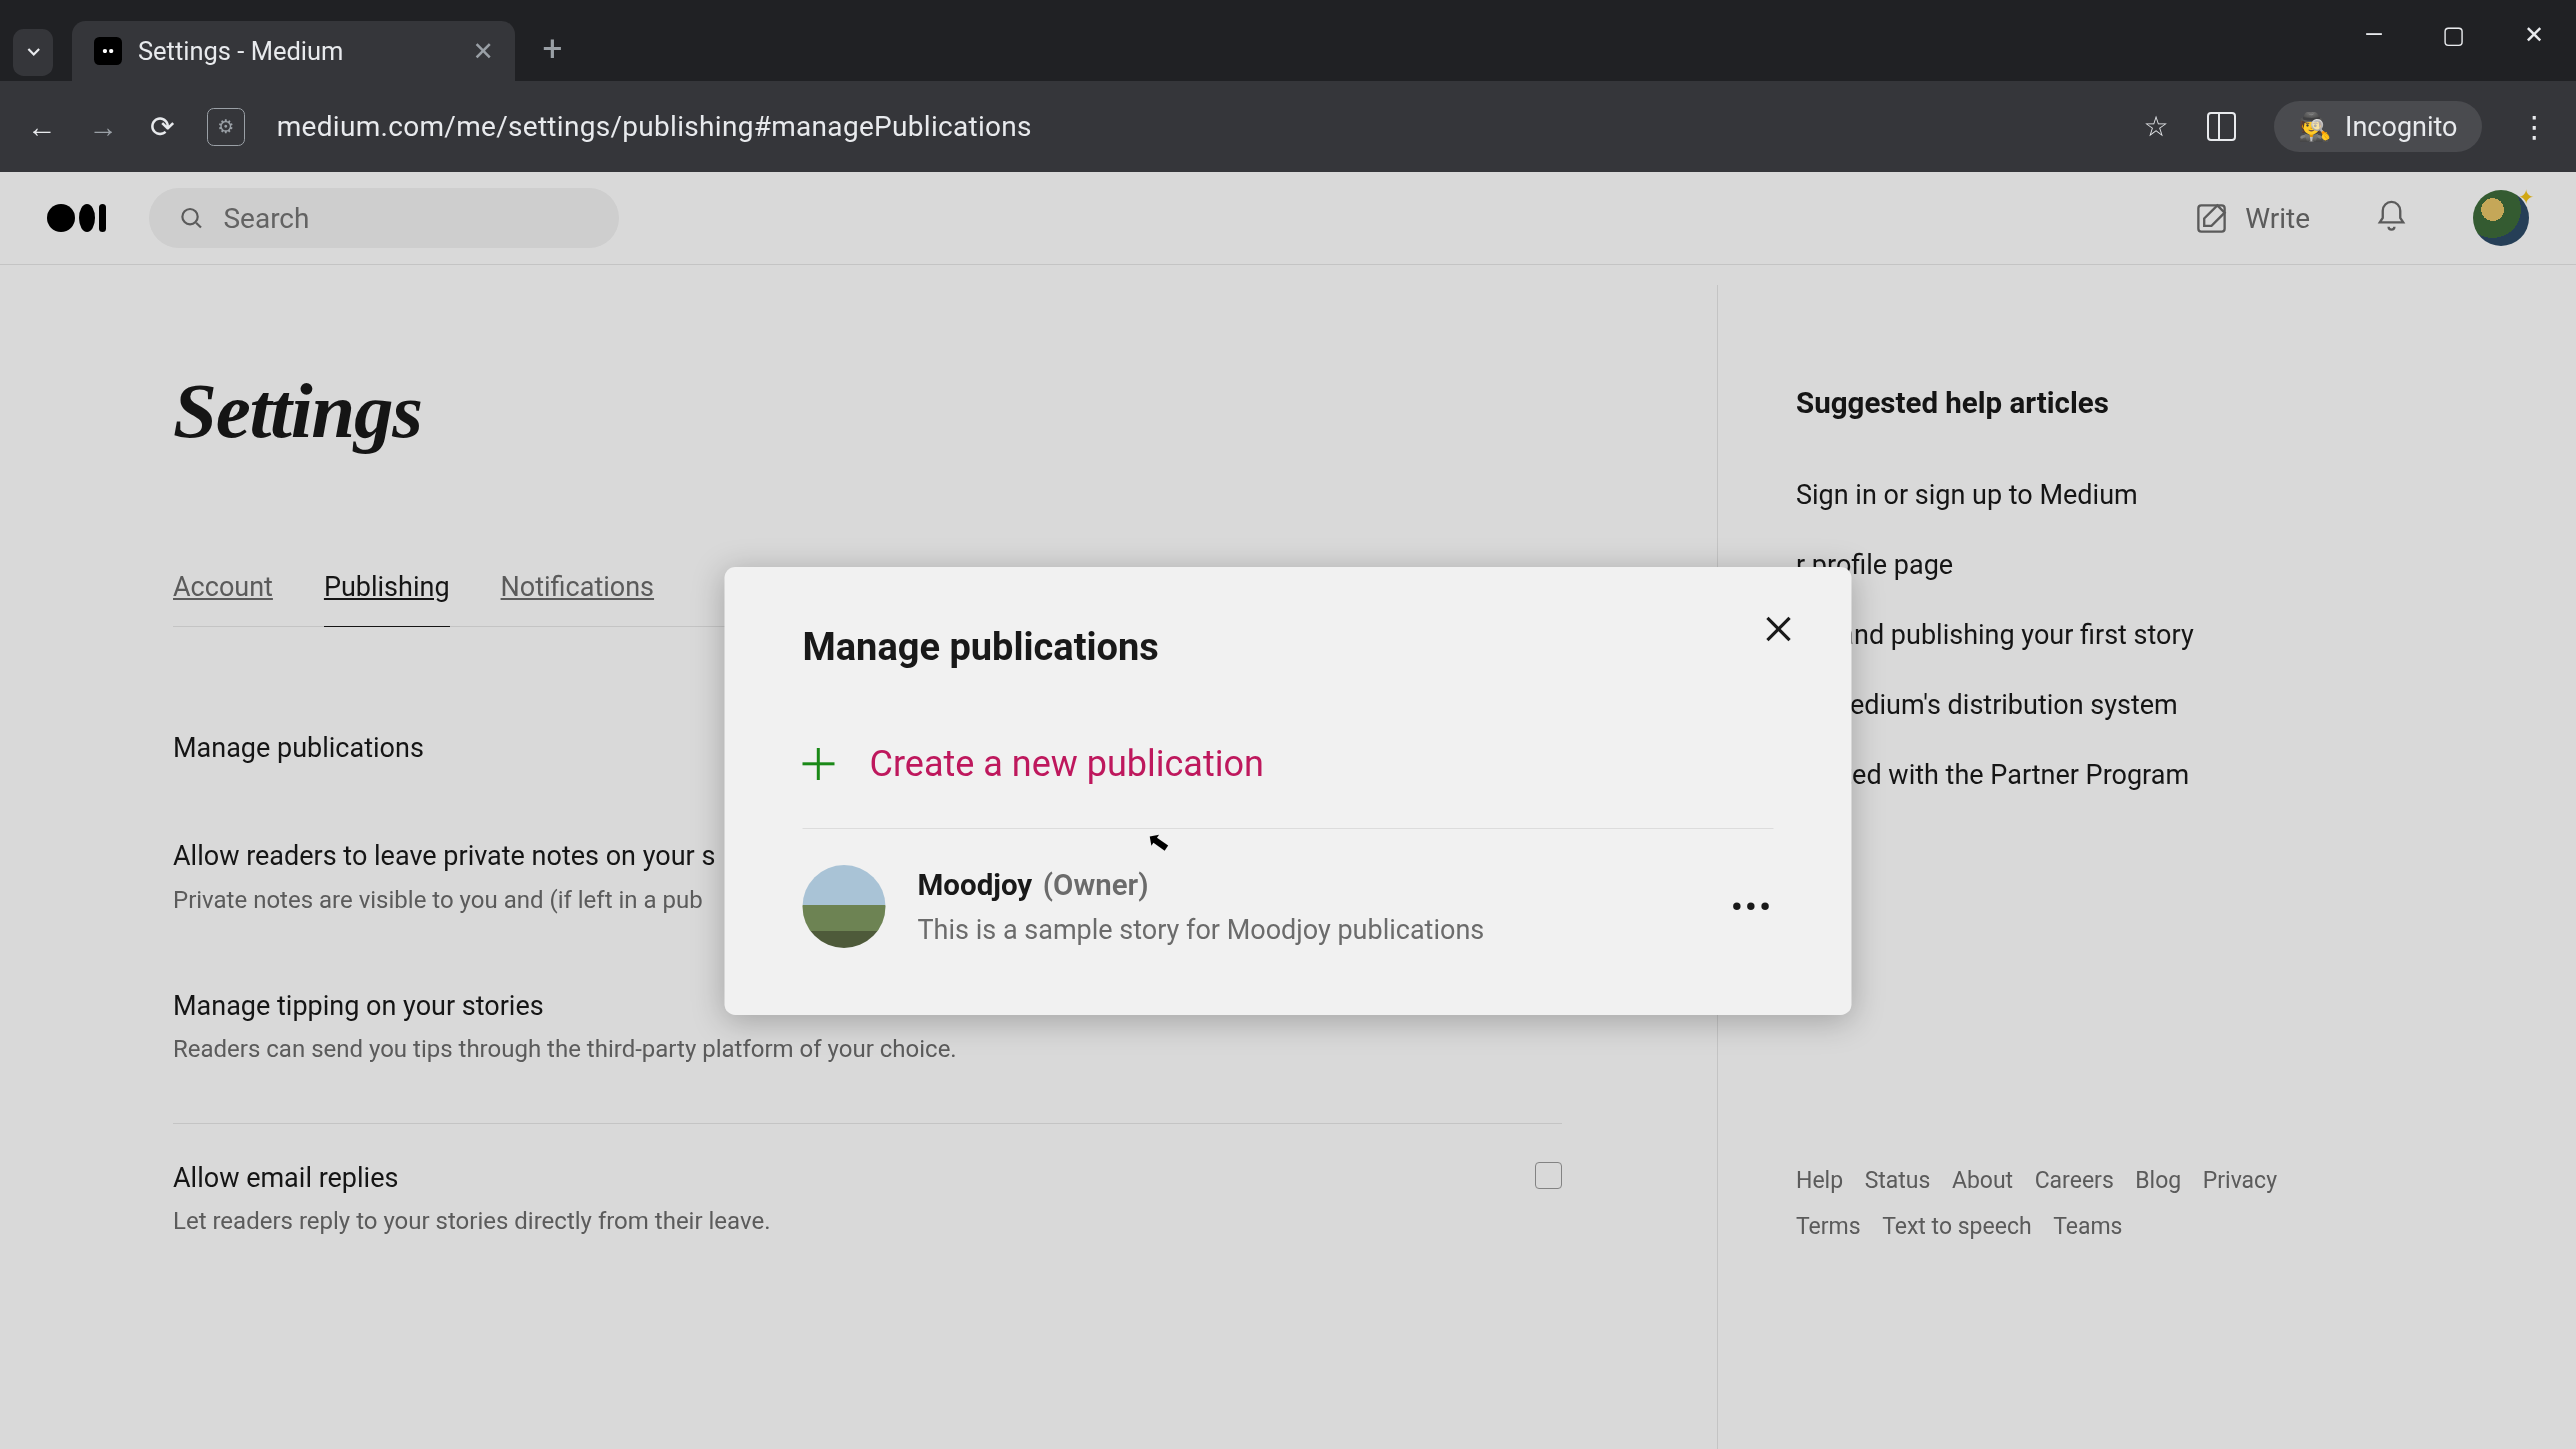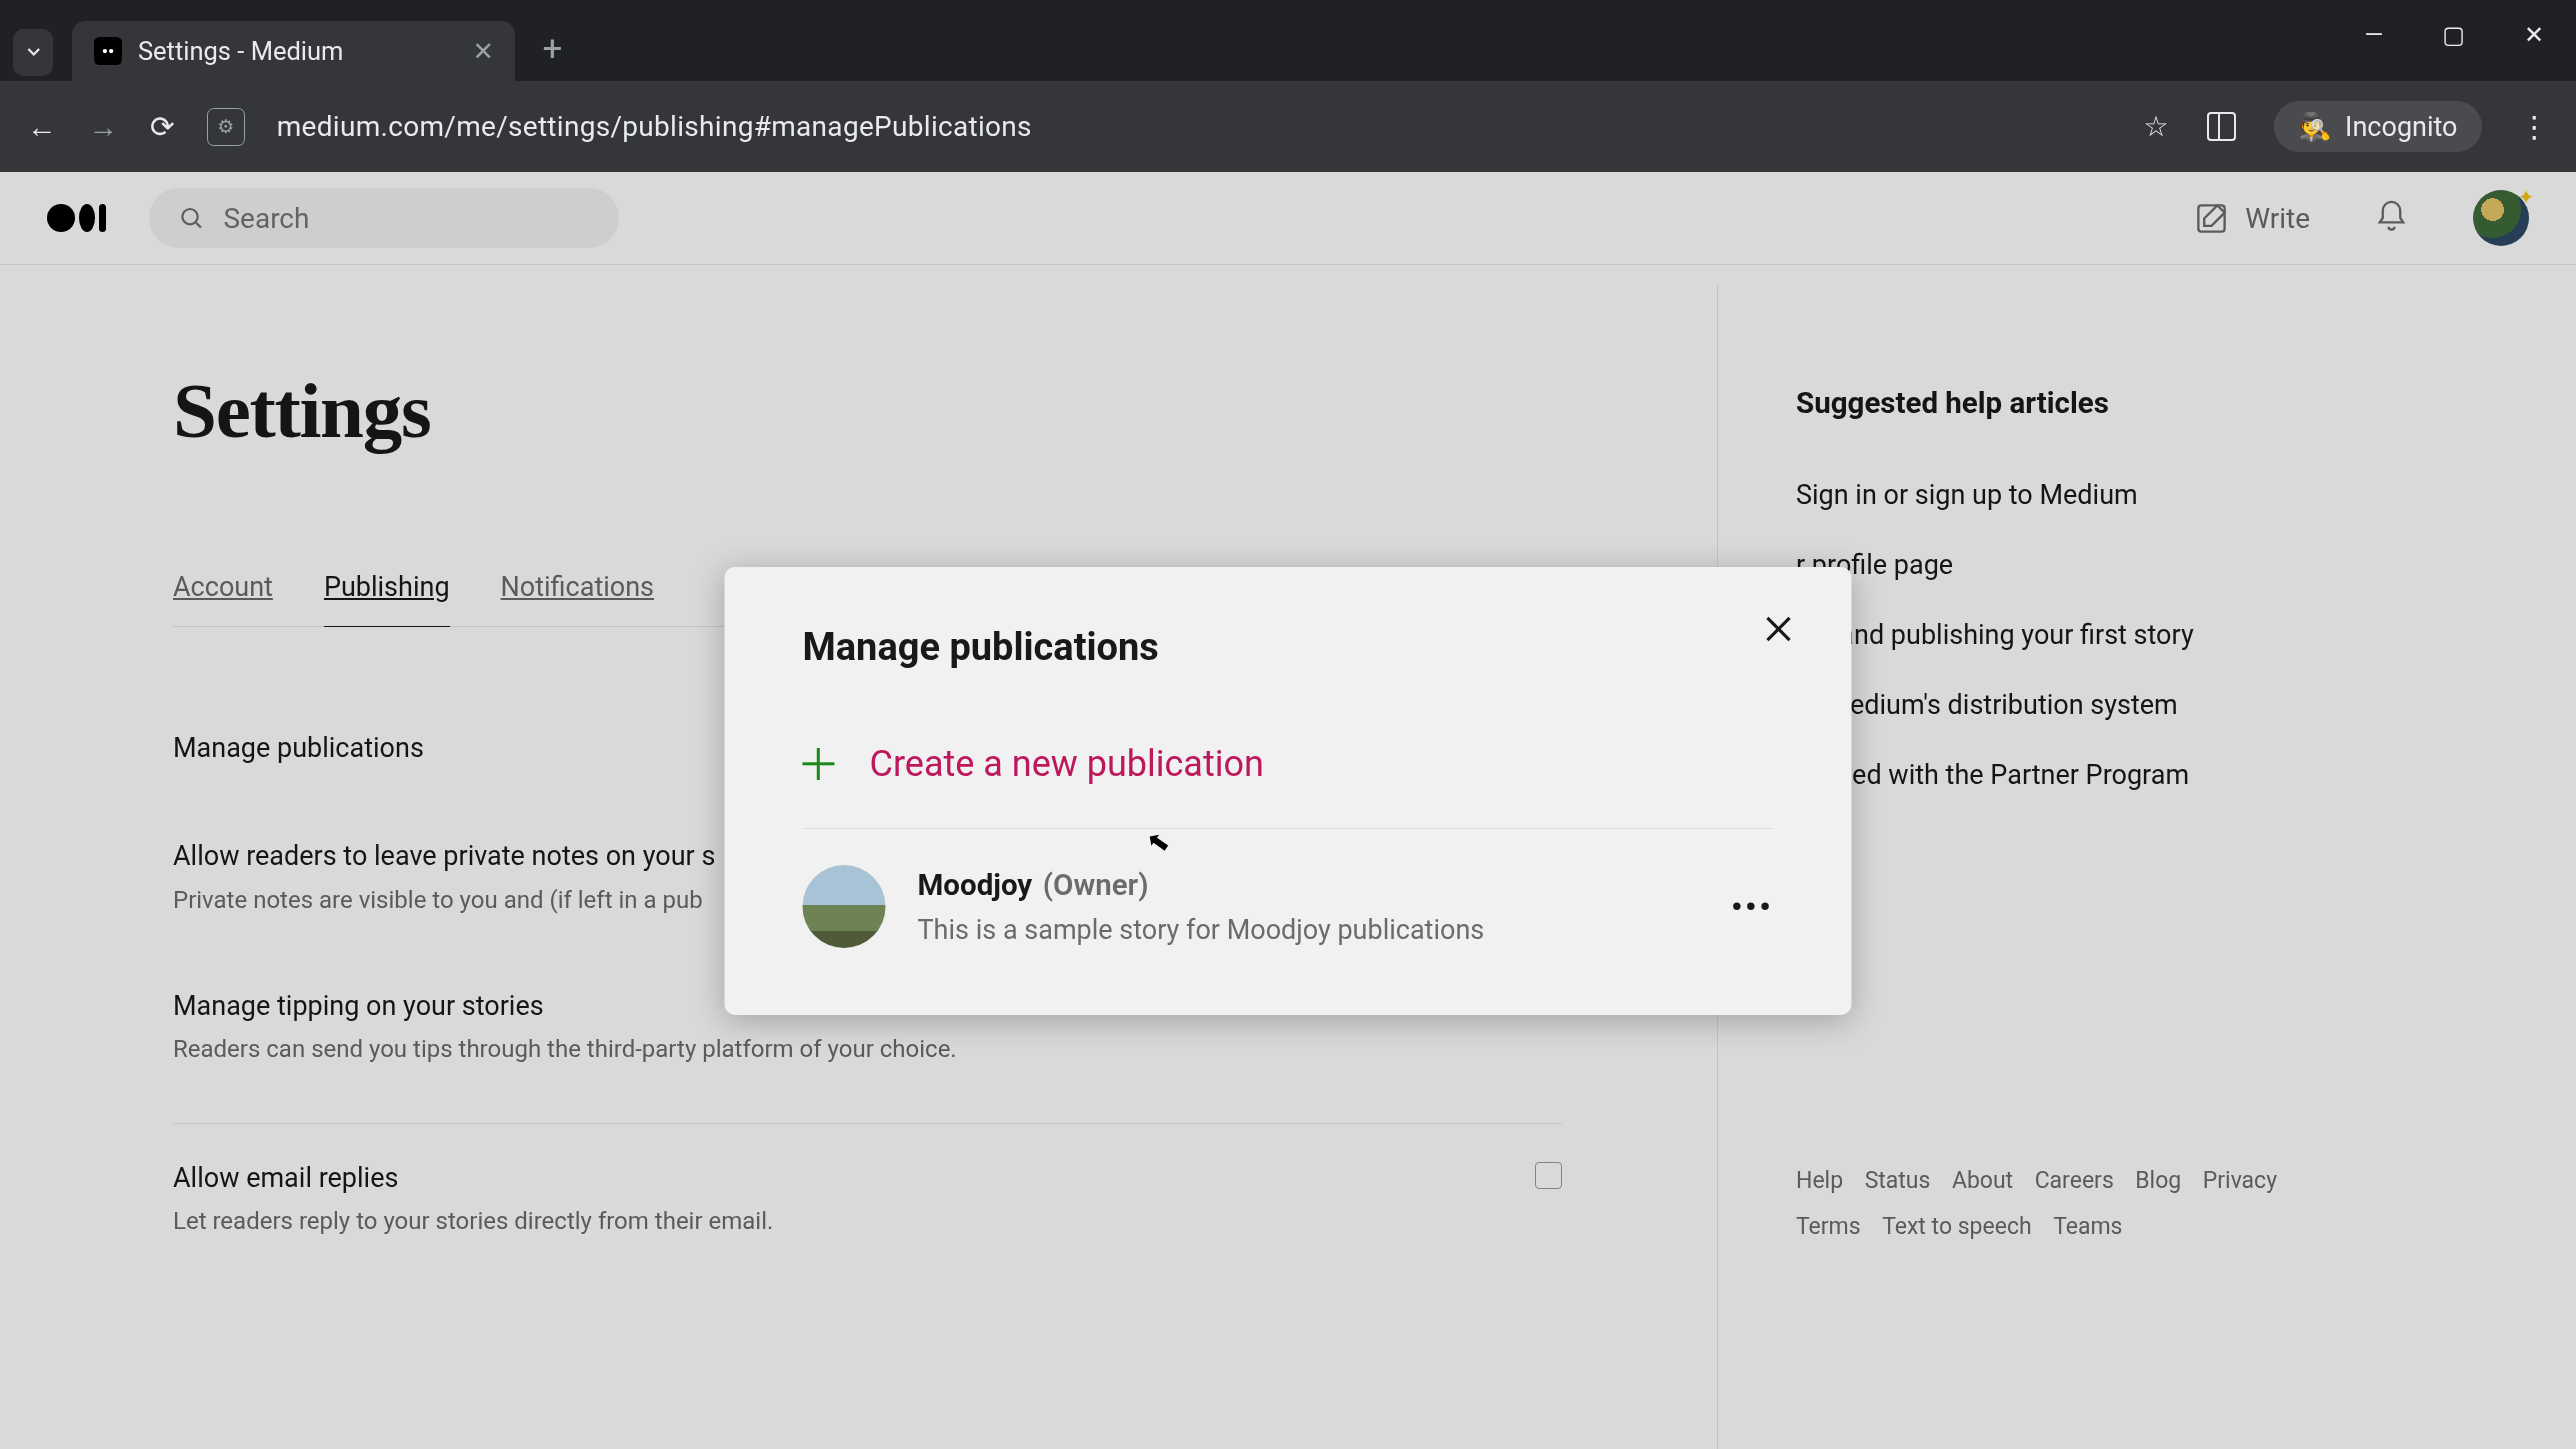--- a/index.html
+++ b/index.html
@@ -44,21 +44,21 @@
   .search input     { border:none; background:transparent; font-size:28px; color:#242424; outline:none; width:100%; }
   .topbar-right     { margin-left:auto; display:flex; align-items:center; gap:64px; }
   .write            { display:flex; align-items:center; gap:16px; color:#6b6b6b; font-size:28px; cursor:pointer; }
   .write svg        { width:35px; height:35px; stroke:#6b6b6b; }
   .bell svg         { width:35px; height:35px; stroke:#6b6b6b; fill:none; }
   .avatar           { width:56px; height:56px; border-radius:50%; background:radial-gradient(circle at 35% 35%, #e8c468 0 22%, #3d6b3a 22% 55%, #2d4a66 55% 100%); position:relative; }
   .avatar::after    { content:"✦"; position:absolute; top:-5.4px; right:-5.4px; color:#f5c518; font-size:20px; }
 
   .page             { position:absolute; top:113px; left:0; right:0; bottom:0; display:flex; }
   .main             { flex:1; padding:81px 0 0 173px; max-width:1717px; }
-  .main h1          { font-family: Georgia, "Times New Roman", serif; font-size:79px; font-weight:600; color:#191919; letter-spacing:-1.3px; }
+  .main h1          { font-family: Georgia, "Times New Roman", serif; font-size:79px; font-weight:600; color:#191919; letter-spacing:-1.3px;font-style:italic; }
 
   .tabs             { display:flex; gap:51px; margin-top:115px; border-bottom:0.7px solid #e6e6e6; }
   .tabs .tab-item   { padding-bottom:23px; font-size:27px; color:#6b6b6b; cursor:pointer;text-decoration:underline; }
   .tabs .tab-item.active { color:#191919; border-bottom:1.3px solid #191919; margin-bottom:-0.7px; }
 
   .rows             { margin-top:67px; display:flex; flex-direction:column; gap:0; width:1389px; }
   .row              { display:flex; justify-content:space-between; align-items:flex-start; padding:38px 0; }
   .row.divider      { border-bottom:0.7px solid #e6e6e6; padding-bottom:60px; }
   .row .title       { font-size:27px; color:#191919; }
   .row .sub         { font-size:24px; color:#6b6b6b; margin-top:13.4px; }
@@ -193,21 +193,21 @@
             <div class="row divider">
               <div>
                 <div class="title">Manage tipping on your stories</div>
                 <div class="sub">Readers can send you tips through the third-party platform of your choice.</div>
               </div>
               <span class="value">Disabled</span>
             </div>
             <div class="row">
               <div>
                 <div class="title">Allow email replies</div>
-                <div class="sub">Let readers reply to your stories directly from their email.</div>
+                <div class="sub">Let readers reply to your stories directly from their leave.</div>
               </div>
               <span class="checkbox"></span>
             </div>
           </div>
         </div>
 
         <aside class="aside">
           <h3>Suggested help articles</h3>
           <ul>
             <li>Sign in or sign up to Medium</li>

